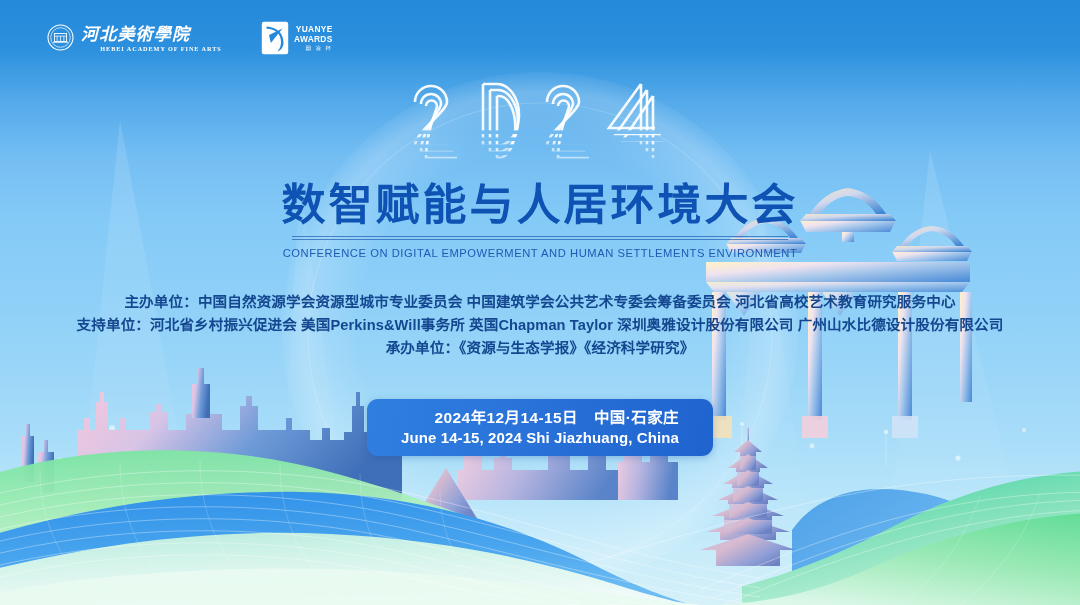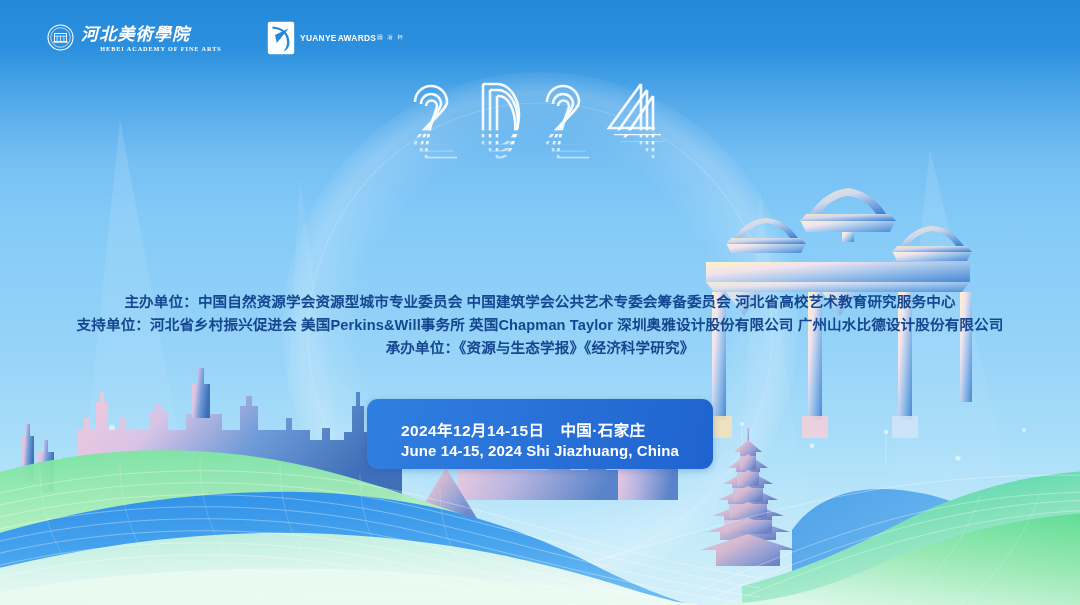--- a/index.html
+++ b/index.html
@@ -13,33 +13,33 @@
     background: linear-gradient(180deg,
       #2589db 0%, #2c90de 8%, #51a8e9 16%,
       #74bef3 26%, #84caf7 36%, #8fd0f8 50%,
       #9bd6f8 62%, #aadef9 74%, #bfe8fa 86%, #d6f1f9 100%);
   }
 
   
   .bg-svg { position:absolute; inset:0; width:1080px; height:605px; }
 
   
-  .header { position:absolute; left:47px; top:21px; display:flex; align-items:center; gap:26px; z-index:20;text-align:right; }
+  .header { position:absolute; left:47px; top:21px; display:flex; align-items:center; gap:20px; z-index:20;text-align:right; }
   .logo-hafa { display:flex; align-items:center; gap:7px; }
   .seal { width:27px; height:27px; flex:0 0 27px; }
   .hafa-text { display:flex; flex-direction:column; align-items:center; gap:1px; }
   .hafa-cn { height:22px; display:block; }
   .hafa-en {
     font-family:"Liberation Serif","DejaVu Serif",serif;
     font-size:6.2px; letter-spacing:.95px; color:#ffffff;
     white-space:nowrap; font-weight:700; line-height:1;
   }
   .logo-yuanye { display:flex; align-items:center; gap:5px; }
   .yy-mark { width:28px; height:34px; flex:0 0 28px; }
-  .yy-text { display:flex; flex-direction:row; gap:1px; line-height:1; }
+  .yy-text { display:flex; flex-direction:column; gap:1px; line-height:1; }
   .yy-l1, .yy-l2 {
     font-size:8.4px; font-weight:700; color:#fff;
     letter-spacing:.3px; line-height:1.05; white-space:nowrap;
   }
   .yy-cn { font-size:5.4px; color:#fff; letter-spacing:1.6px; white-space:nowrap; margin-top:1px; }
 
   
   .year-wrap { position:absolute; left:0; right:0; top:78px; display:flex; justify-content:center; z-index:15; }
 
   
@@ -63,21 +63,21 @@
   
   .orgs { position:absolute; left:0; right:0; top:291px; text-align:center; z-index:16; }
   .org-line {
     font-size:14.6px; color:#14478f; font-weight:700;
     line-height:23px; white-space:nowrap; letter-spacing:.1px;
   }
 
   
   .date-wrap { position:absolute; left:0; right:0; top:399px; display:flex; justify-content:center; z-index:17; }
   .date-pill {
-    padding:22px 34px 8px; border-radius:11px; text-align:left;
+    padding:9px 34px 8px; border-radius:11px; text-align:right;
     background:linear-gradient(100deg,#2f7fe0 0%,#2a74da 40%,#1f63cf 100%);
     box-shadow:0 2px 7px rgba(26,80,160,.28);
   }
   .date-cn {
     color:#fff; font-size:15.5px; font-weight:700; letter-spacing:.4px;
     white-space:nowrap; line-height:20px;
   }
   .date-en {
     color:#fff; font-size:15px; font-weight:700; letter-spacing:.1px;
     white-space:nowrap; line-height:20px;
@@ -422,20 +422,25 @@
 
         <g transform="translate(198,6)">
           <path d="M34 0 L2 44 L48 44 M34 0 L34 62"></path>
           <path d="M40 6 L9 50 L54 50 M40 6 L40 68"></path>
           <path d="M46 12 L16 56 L58 56 M46 12 L46 74"></path>
         </g>
       </g>
     </svg>
   </div>
 
+  <div class="title-block">
+    <div class="title-cn">数智赋能与人居环境大会</div>
+    <div class="rule-wrap"></div>
+    <div class="title-en">CONFERENCE ON DIGITAL EMPOWERMENT AND HUMAN SETTLEMENTS ENVIRONMENT</div>
+  </div>
 
   <div class="orgs">
     <div class="org-line">主办单位：中国自然资源学会资源型城市专业委员会  中国建筑学会公共艺术专委会筹备委员会  河北省高校艺术教育研究服务中心</div>
     <div class="org-line">支持单位：河北省乡村振兴促进会  美国Perkins&amp;Will事务所  英国Chapman Taylor  深圳奥雅设计股份有限公司  广州山水比德设计股份有限公司</div>
     <div class="org-line">承办单位：《资源与生态学报》《经济科学研究》</div>
   </div>
 
   <div class="date-wrap">
     <div class="date-pill">
       <div class="date-cn">2024年12月14-15日　中国·石家庄</div>

